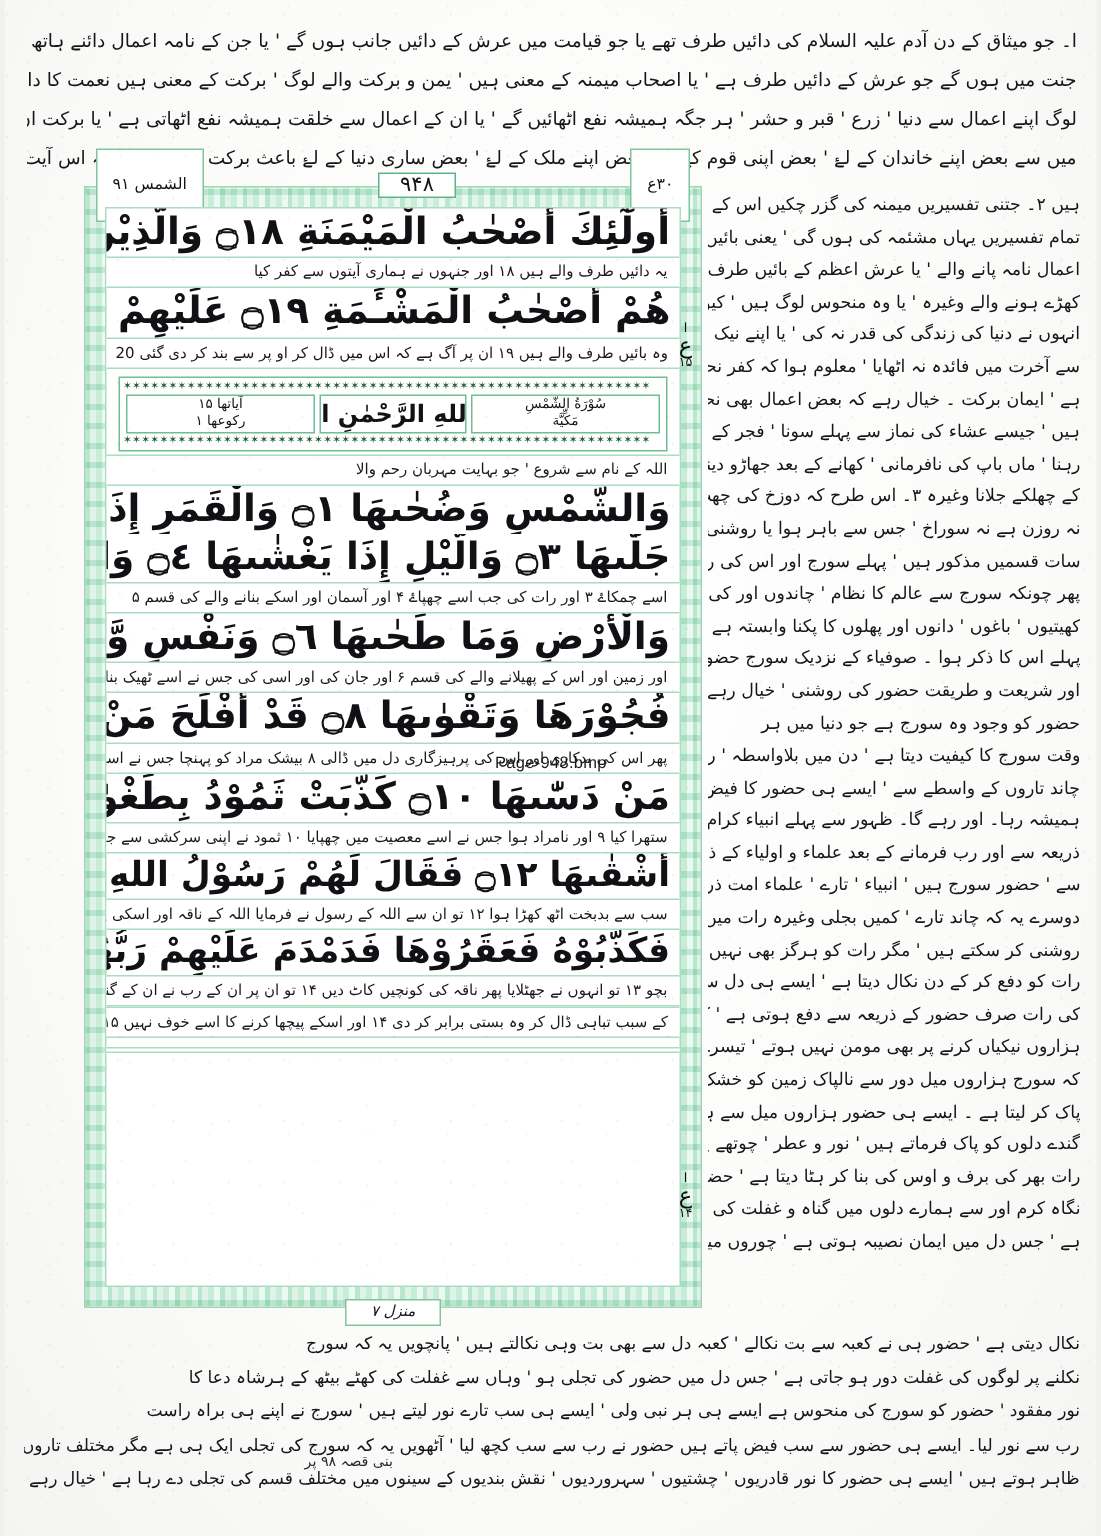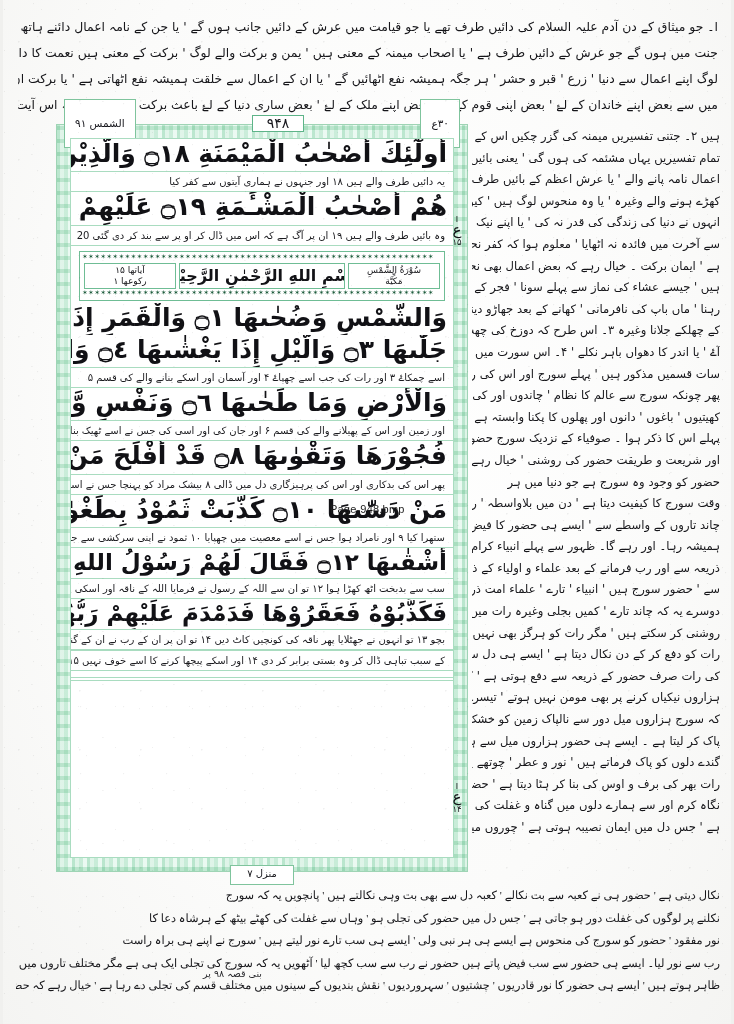--- a/index.html
+++ b/index.html
@@ -41,21 +41,21 @@
   
   .right-col{
     position:absolute;left:472px;top:126px;width:248px;
     font-size:11.6px;line-height:21.6px;
   }
   .right-col p{margin:0;white-space:nowrap;overflow:hidden;}
 
   
   .bottom-prose{
     position:absolute;left:16px;top:884px;width:704px;
-    font-size:11.4px;line-height:22.6px;font-family:Liberation Serif, serif;
+    font-size:11.4px;line-height:22.6px;
   }
   .bottom-prose p{margin:0;white-space:nowrap;overflow:hidden;}
 
   .footnote{
     position:absolute;left:62px;top:968px;width:200px;
     direction:rtl;font-size:9.5px;color:#2a2a2e;
   }
 
   
   .panel{
@@ -134,27 +134,27 @@
     font-family:"DejaVu Sans",sans-serif;
   }
   .bism-row{display:flex;align-items:stretch;gap:3px;padding:1px 2px;}
   .bcell{
     border:1px solid #6fbd95;background:#ffffff;direction:rtl;
     display:flex;align-items:center;justify-content:center;
     font-family:"DejaVu Sans","Liberation Serif",serif;
     color:#121216;white-space:nowrap;overflow:hidden;
   }
   .bcell.side{flex:0 0 86px;font-size:9px;line-height:11px;
-    flex-direction:column;padding:1px 2px;}
+    flex-direction:column;padding:1px 19px;}
   .bcell.mid{flex:1 1 auto;font-size:16px;padding:1px 4px;font-weight:700;}
 
   
   .manzil-row{
     position:absolute;left:0;right:0;bottom:-13px;height:20px;
-    display:flex;justify-content:center;
+    display:flex;align-items:center;justify-content:center;font-style:italic;
   }
   .manzil{
     background:#ffffff;border:1px solid #7fc49d;direction:rtl;
     font-size:10px;line-height:14px;padding:1px 16px;color:#15151a;
   }
 
   
   .ruku{
     position:absolute;width:26px;text-align:center;direction:rtl;
     font-family:"DejaVu Sans",serif;color:#101014;
@@ -192,21 +192,21 @@
   <p>ہیں ۲۔ جتنی تفسیریں میمنہ کی گزر چکیں اس کے مقابل</p>
   <p>تمام تفسیریں یہاں مشئمہ کی ہوں گی ' یعنی بائیں ہاتھ میں</p>
   <p>اعمال نامہ پانے والے ' یا عرش اعظم کے بائیں طرف</p>
   <p>کھڑے ہونے والے وغیرہ ' یا وہ منحوس لوگ ہیں ' کیونکہ</p>
   <p>انہوں نے دنیا کی زندگی کی قدر نہ کی ' یا اپنے نیک اعمال</p>
   <p>سے آخرت میں فائدہ نہ اٹھایا ' معلوم ہوا کہ کفر نحوست</p>
   <p>ہے ' ایمان برکت ۔ خیال رہے کہ بعض اعمال بھی نحوست</p>
   <p>ہیں ' جیسے عشاء کی نماز سے پہلے سونا ' فجر کے وقت سوتا</p>
   <p>رہنا ' ماں باپ کی نافرمانی ' کھانے کے بعد جھاڑو دینا ' پیاز</p>
   <p>کے چھلکے جلانا وغیرہ ۳۔ اس طرح کہ دوزخ کی چھت میں</p>
-  <p>آۓ ' یا اندر کا دھواں باہر نکلے ' ۴۔ اس سورت میں</p>
+  <p>نہ روزن ہے نہ سوراخ ' جس سے باہر ہوا یا روشنی</p>
   <p>سات قسمیں مذکور ہیں ' پہلے سورج اور اس کی روشنی کی</p>
   <p>پھر چونکہ سورج سے عالم کا نظام ' چاندوں اور کی عمریں '</p>
   <p>کھیتیوں ' باغوں ' دانوں اور پھلوں کا پکنا وابستہ ہے ' اس لۓ</p>
   <p>پہلے اس کا ذکر ہوا ۔ صوفیاء کے نزدیک سورج حضور ہیں ۔</p>
   <p>اور شریعت و طریقت حضور کی روشنی ' خیال رہے کہ</p>
   <p>حضور کو وجود وہ سورج ہے جو دنیا میں ہر</p>
   <p>وقت سورج کا کیفیت دیتا ہے ' دن میں بلاواسطہ ' رات میں</p>
   <p>چاند تاروں کے واسطے سے ' ایسے ہی حضور کا فیض عالم میں</p>
   <p>ہمیشہ رہا۔ اور رہے گا۔ ظہور سے پہلے انبیاء کرام کے</p>
   <p>ذریعہ سے اور رب فرمانے کے بعد علماء و اولیاء کے ذریعہ</p>
@@ -249,20 +249,21 @@
           <span>رکوعها ۱</span>
         </div>
         <div class="bcell mid">بِسْمِ اللهِ الرَّحْمٰنِ الرَّحِيْمِ</div>
         <div class="bcell side">
           <span>سُوْرَةُ الشَّمْسِ</span>
           <span>مَكِّيَّة</span>
         </div>
       </div>
       <div class="stars">✶✶✶✶✶✶✶✶✶✶✶✶✶✶✶✶✶✶✶✶✶✶✶✶✶✶✶✶✶✶✶✶✶✶✶✶✶✶✶✶✶✶✶✶✶✶✶✶✶✶✶✶✶✶✶✶✶✶</div>
     </div>
+    <div class="trans urdu">اللہ کے نام سے شروع ' جو بہایت مہربان رحم والا</div>
 
     <div class="ayah">وَالشَّمْسِ وَضُحٰىهَا ۝١ وَالْقَمَرِ إِذَا تَلٰىهَا ۝٢ وَالنَّهَارِ إِذَا</div>
 
     <div class="ayah">جَلّٰىهَا ۝٣ وَالَّيْلِ إِذَا يَغْشٰىهَا ۝٤ وَالسَّمَآءِ وَمَا بَنٰىهَا ۝٥</div>
     <div class="trans urdu">اسے چمکاۓ ۳ اور رات کی جب اسے چھپاۓ ۴ اور آسمان اور اسکے بنانے والے کی قسم ۵</div>
 
     <div class="ayah">وَالْأَرْضِ وَمَا طَحٰىهَا ۝٦ وَنَفْسٍ وَّمَا سَوّٰىهَا ۝٧ فَأَلْهَمَهَا</div>
     <div class="trans urdu">اور زمین اور اس کے پھیلانے والے کی قسم ۶ اور جان کی اور اسی کی جس نے اسے ٹھیک بنایا ۷</div>
 
     <div class="ayah">فُجُوْرَهَا وَتَقْوٰىهَا ۝٨ قَدْ أَفْلَحَ مَنْ زَكّٰىهَا ۝٩ وَقَدْ خَابَ</div>

